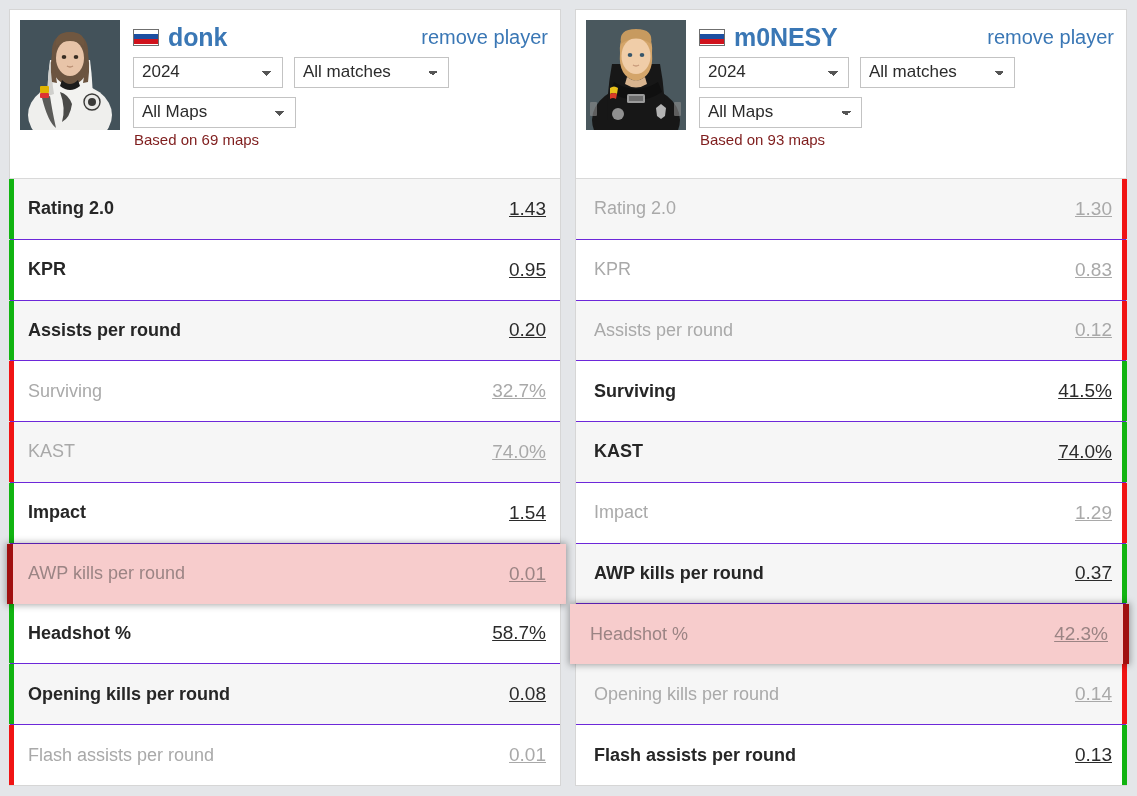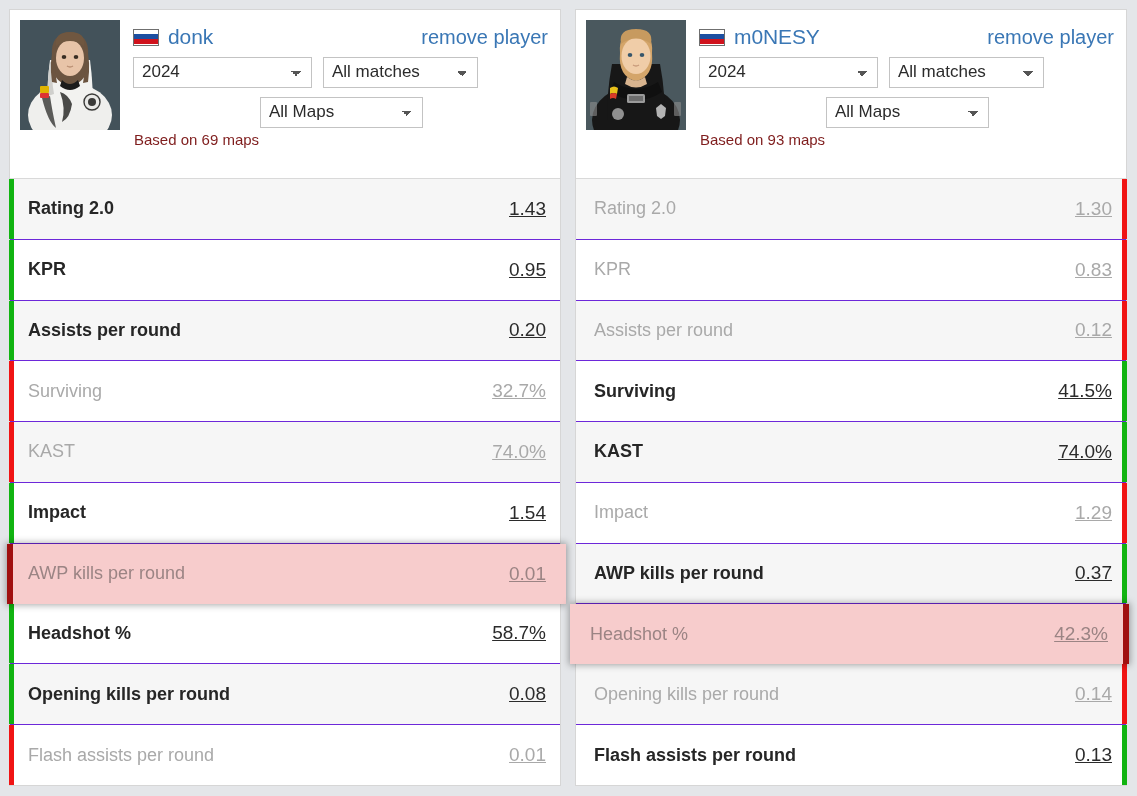--- a/index.html
+++ b/index.html
@@ -61,40 +61,40 @@
     margin-right: 9px;
     flex: 0 0 26px;
     position: relative;
     overflow: hidden;
   }
   .flag .b1 { position:absolute; left:0; right:0; top:0;    height:33.34%; background:#ffffff; }
   .flag .b2 { position:absolute; left:0; right:0; top:33.3%; height:33.34%; background:#1c4fa1; }
   .flag .b3 { position:absolute; left:0; right:0; top:66.6%; height:33.4%;  background:#d0121c; }
   .player-name {
     color: #3a77b5;
-    font-size: 21px;
-    font-weight: 400;
+    font-size: 25px;
+    font-weight: 700;
     letter-spacing: -0.1px;
     cursor: pointer;
     white-space: nowrap;
   }
   .remove-link {
     margin-left: auto;
     color: #3a77b5;
     font-size: 20px;
     cursor: pointer;
     white-space: nowrap;
     padding-right: 2px;
   }
   .filters-row {
     display: flex;
     gap: 11px;
     margin-bottom: 9px;
   }
-  .filters-row2 { display: flex; justify-content: center; }
+  .filters-row2 { display: flex; }
   select.filter {
     appearance: none;
     -webkit-appearance: none;
     background: #ffffff;
     border: 1px solid #c3c3c3;
     font-family: "Liberation Sans", sans-serif;
     font-size: 17px;
     color: #2b2b2b;
     padding: 4px 26px 5px 8px;
     height: 31px;
@@ -103,21 +103,21 @@
     cursor: pointer;
     background-image:
       linear-gradient(45deg, transparent 50%, #555 50%),
       linear-gradient(135deg, #555 50%, transparent 50%);
     background-position:
       calc(100% - 15px) calc(50% + 1px),
       calc(100% - 10px) calc(50% + 1px);
     background-size: 5px 5px, 5px 5px;
     background-repeat: no-repeat;
   }
-  select.sel-year { width: 179px; }
+  select.sel-year { width: 150px; }
   select.sel-matches { width: 155px; }
   select.sel-maps { width: 163px; }
   .based-on {
     font-size: 15px;
     color: #7f1d1d;
     margin-top: 3px;
     padding-left: 1px;
   }
 
   

